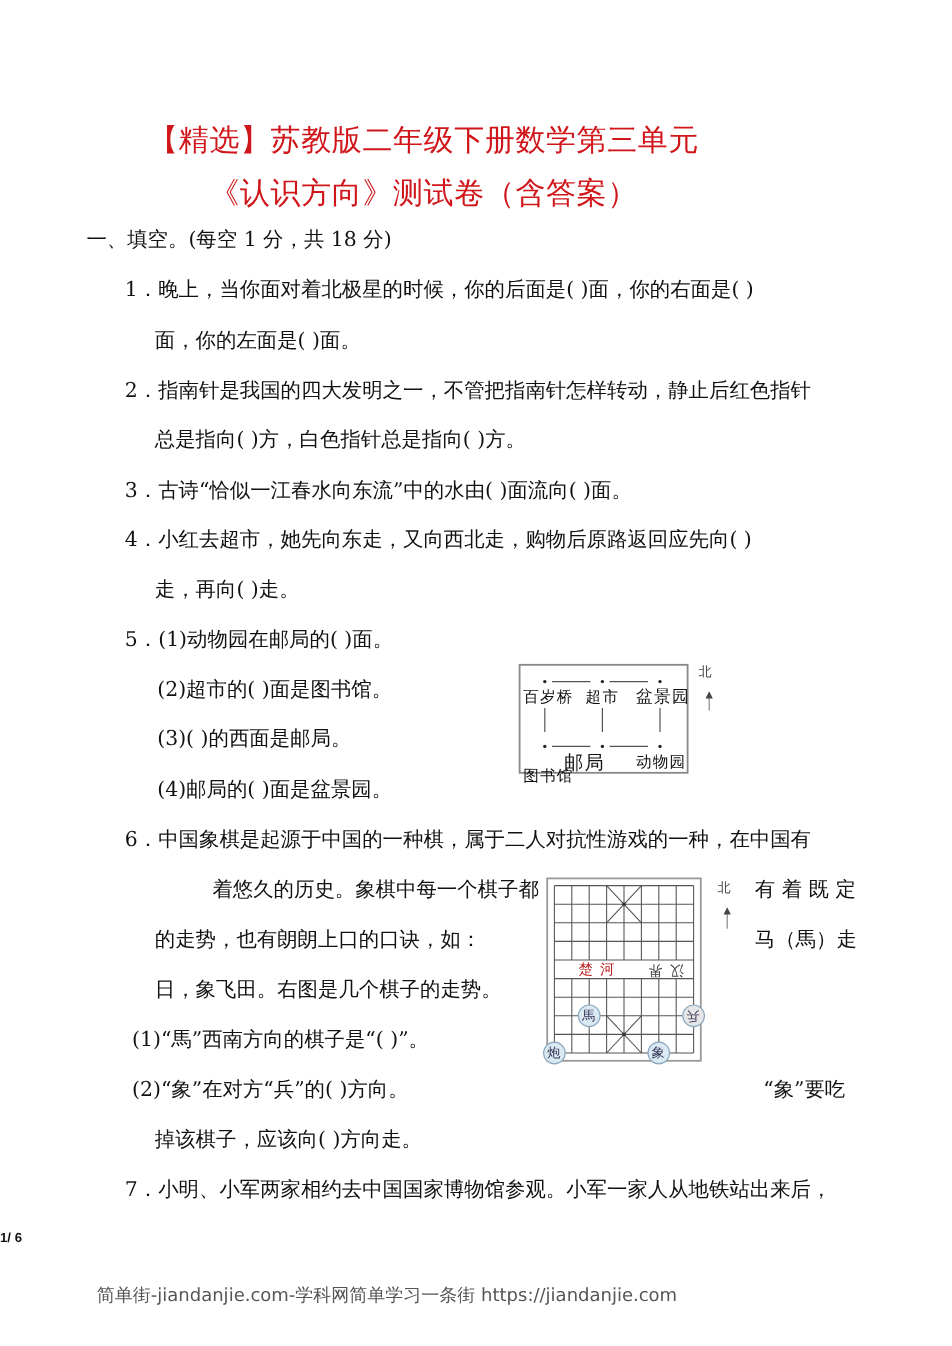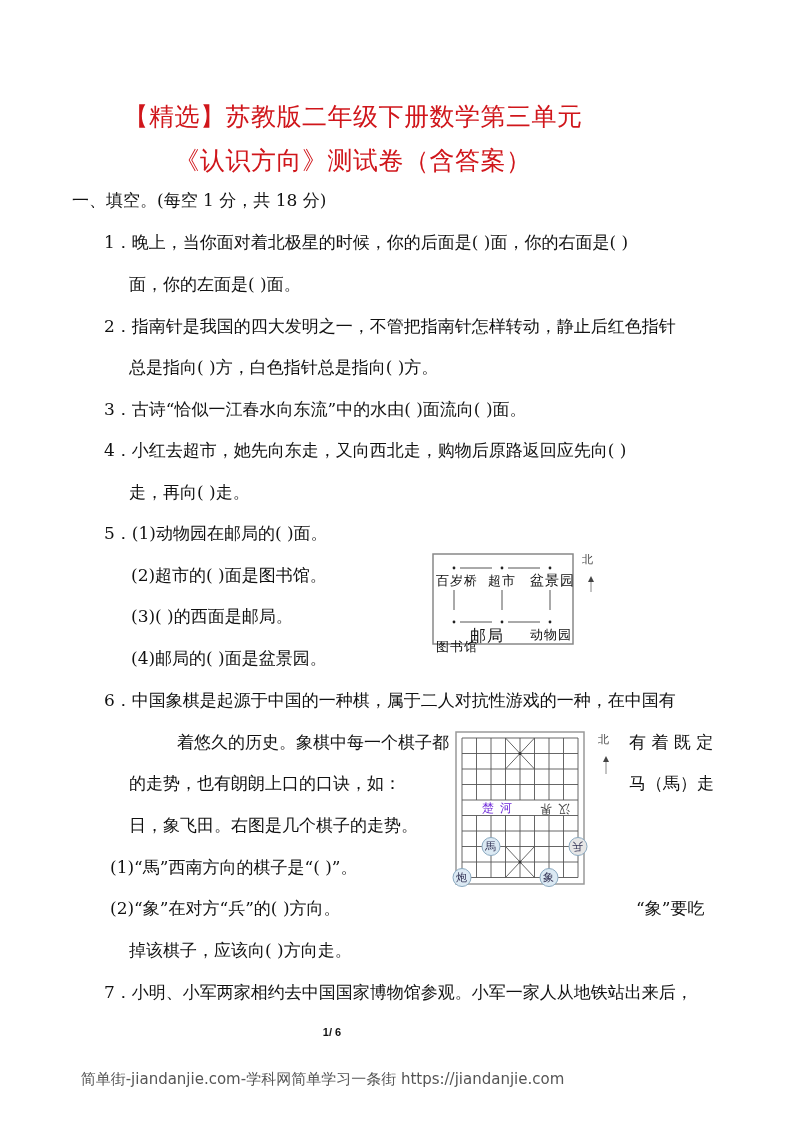--- a/index.html
+++ b/index.html
@@ -2,21 +2,21 @@
 <html><head>
 <meta charset="utf-8">
 <style>
   html, body { margin: 0; padding: 0; background: #ffffff; }
   body { width: 793px; height: 1122px; position: relative; overflow: hidden;
          font-family: "DejaVu Serif", "Liberation Serif", serif; color: #111; }
   .title { position: absolute; left: 0; width: 706px; text-align: center;
            color: #d0161b; font-size: 25px; font-family: "DejaVu Sans", "Liberation Sans", sans-serif; letter-spacing: 0.5px; }
   .line { position: absolute; font-size: 17px; white-space: nowrap; line-height: 22px; }
   .board-wrap { position: absolute; }
-  .footer-page { position: absolute; top: 1026px; left: 0; width: 664px; text-align: center;
+  .footer-page { position: absolute; top: 1026px; left: 0; width: 664px; text-align: left;
                  font-size: 11px; font-weight: bold; font-family: "Liberation Sans", sans-serif; }
   .footer-site { position: absolute; top: 1070px; left: 0; width: 645px; text-align: center;
                  font-size: 15px; color: #555; font-family: "DejaVu Sans", "Liberation Sans", sans-serif; }
 </style>
 </head>
 <body>
 
 <div class="title" style="top:100px;">【精选】苏教版二年级下册数学第三单元</div>
 <div class="title" style="top:144px;">《认识方向》测试卷（含答案）</div>
 
@@ -127,21 +127,21 @@
     <polygon points="151,32 157,32 154,26" fill="#444"></polygon>
 
     <g stroke="#8aa9c0" stroke-width="1">
       <circle cx="39" cy="116.5" r="9" fill="#dbe9f3"></circle>
       <circle cx="126" cy="116.5" r="9" fill="#e6e6e6"></circle>
       <circle cx="10" cy="147.5" r="9" fill="#dbe9f3"></circle>
       <circle cx="97" cy="147.5" r="9" fill="#dbe9f3"></circle>
     </g>
   </svg>
   <span style="position:absolute; left:146px; top:2px; font-size:11px; color:#444;">北</span>
-  <span style="position:absolute; left:30px; top:70px; font-size:12px; color:#6d28d9; letter-spacing:6px;">楚河</span>
+  <span style="position:absolute; left:30px; top:70px; font-size:12px; color:#b91c1c; letter-spacing:6px;">楚河</span>
   <span style="position:absolute; left:82px; top:70px; font-size:12px; color:#444; letter-spacing:6px; display:inline-block; transform:rotate(180deg);">汉界</span>
   <span style="position:absolute; left:33px; top:109px; font-size:11px; color:#335;">馬</span>
   <span style="position:absolute; left:120px; top:109px; font-size:11px; color:#335; display:inline-block; transform:rotate(180deg);">兵</span>
   <span style="position:absolute; left:4px; top:140px; font-size:11px; color:#335;">炮</span>
   <span style="position:absolute; left:91px; top:140px; font-size:11px; color:#335;">象</span>
 </div>
 
 <div class="line" style="top:981px; left:104px;">7．小明、小军两家相约去中国国家博物馆参观。小军一家人从地铁站出来后，</div>
 
 <div class="footer-page">1/ 6</div>

